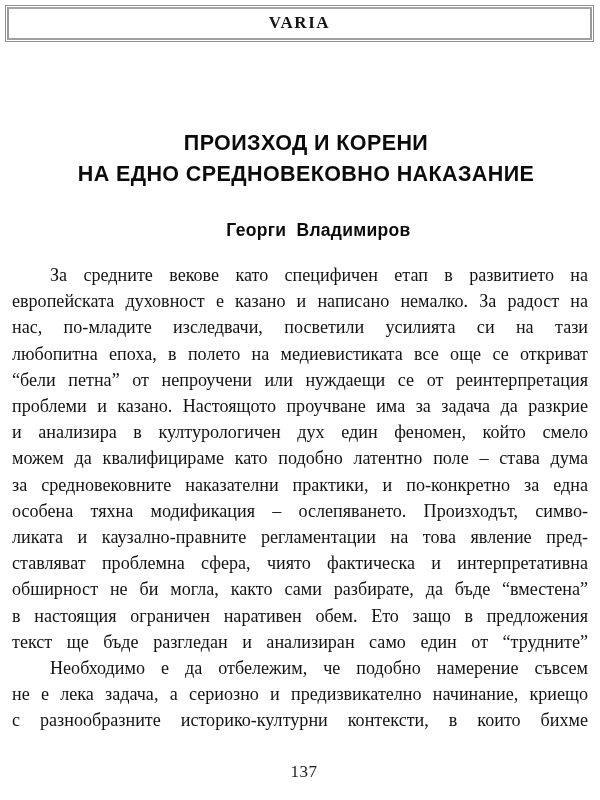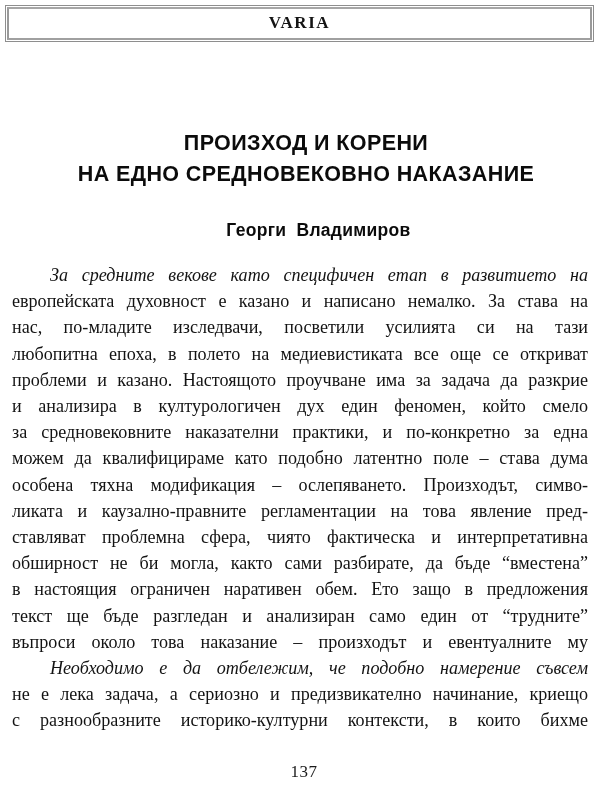--- a/index.html
+++ b/index.html
@@ -112,21 +112,20 @@
     display: block;
     text-align: justify;
     text-align-last: justify;
     white-space: nowrap;
   }
   .para .ln.last {
     text-align-last: left;
   }
   .para .ln.indent {
     text-indent: 38px;
-    font-style: italic;
   }
 
   
   .folio {
     position: absolute;
     left: 4px;
     top: 762px;
     width: 600px;
     text-align: center;
     font-size: 17px;
@@ -150,34 +149,34 @@
       <span class="tline">ПРОИЗХОД И КОРЕНИ</span>
       <span class="tline">НА ЕДНО СРЕДНОВЕКОВНО НАКАЗАНИЕ</span>
     </h1>
     <p class="byline">Георги  Владимиров</p>
   </div>
 
   <div class="body-text">
 
     <p class="para">
       <span class="ln indent">За средните векове като специфичен етап в развитието на</span>
-      <span class="ln">европейската духовност е казано и написано немалко. За става на</span>
+      <span class="ln">европейската духовност е казано и написано немалко. За радост на</span>
       <span class="ln">нас, по-младите изследвачи, посветили усилията си на тази</span>
       <span class="ln">любопитна епоха, в полето на медиевистиката все още се откриват</span>
+      <span class="ln">“бели петна” от непроучени или нуждаещи се от реинтерпретация</span>
       <span class="ln">проблеми и казано. Настоящото проучване има за задача да разкрие</span>
       <span class="ln">и анализира в културологичен дух един феномен, който смело</span>
+      <span class="ln">можем да квалифицираме като подобно латентно поле – става дума</span>
       <span class="ln">за средновековните наказателни практики, и по-конкретно за една</span>
-      <span class="ln">можем да квалифицираме като подобно латентно поле – става дума</span>
       <span class="ln">особена тяхна модификация – ослепяването. Произходът, симво-</span>
       <span class="ln">ликата и каузално-правните регламентации на това явление пред-</span>
       <span class="ln">ставляват проблемна сфера, чиято фактическа и интерпретативна</span>
       <span class="ln">обширност не би могла, както сами разбирате, да бъде “вместена”</span>
       <span class="ln">в настоящия ограничен наративен обем. Ето защо в предложения</span>
       <span class="ln">текст ще бъде разгледан и анализиран само един от “трудните”</span>
-      <span class="ln">въпроси около това наказание – произходът и евентуалните му</span>
     </p>
 
     <p class="para">
       <span class="ln indent">Необходимо е да отбележим, че подобно намерение съвсем</span>
       <span class="ln">не е лека задача, а сериозно и предизвикателно начинание, криещо</span>
       <span class="ln">с разнообразните историко-културни контексти, в които бихме</span>
 
     </p>
 
   </div>

